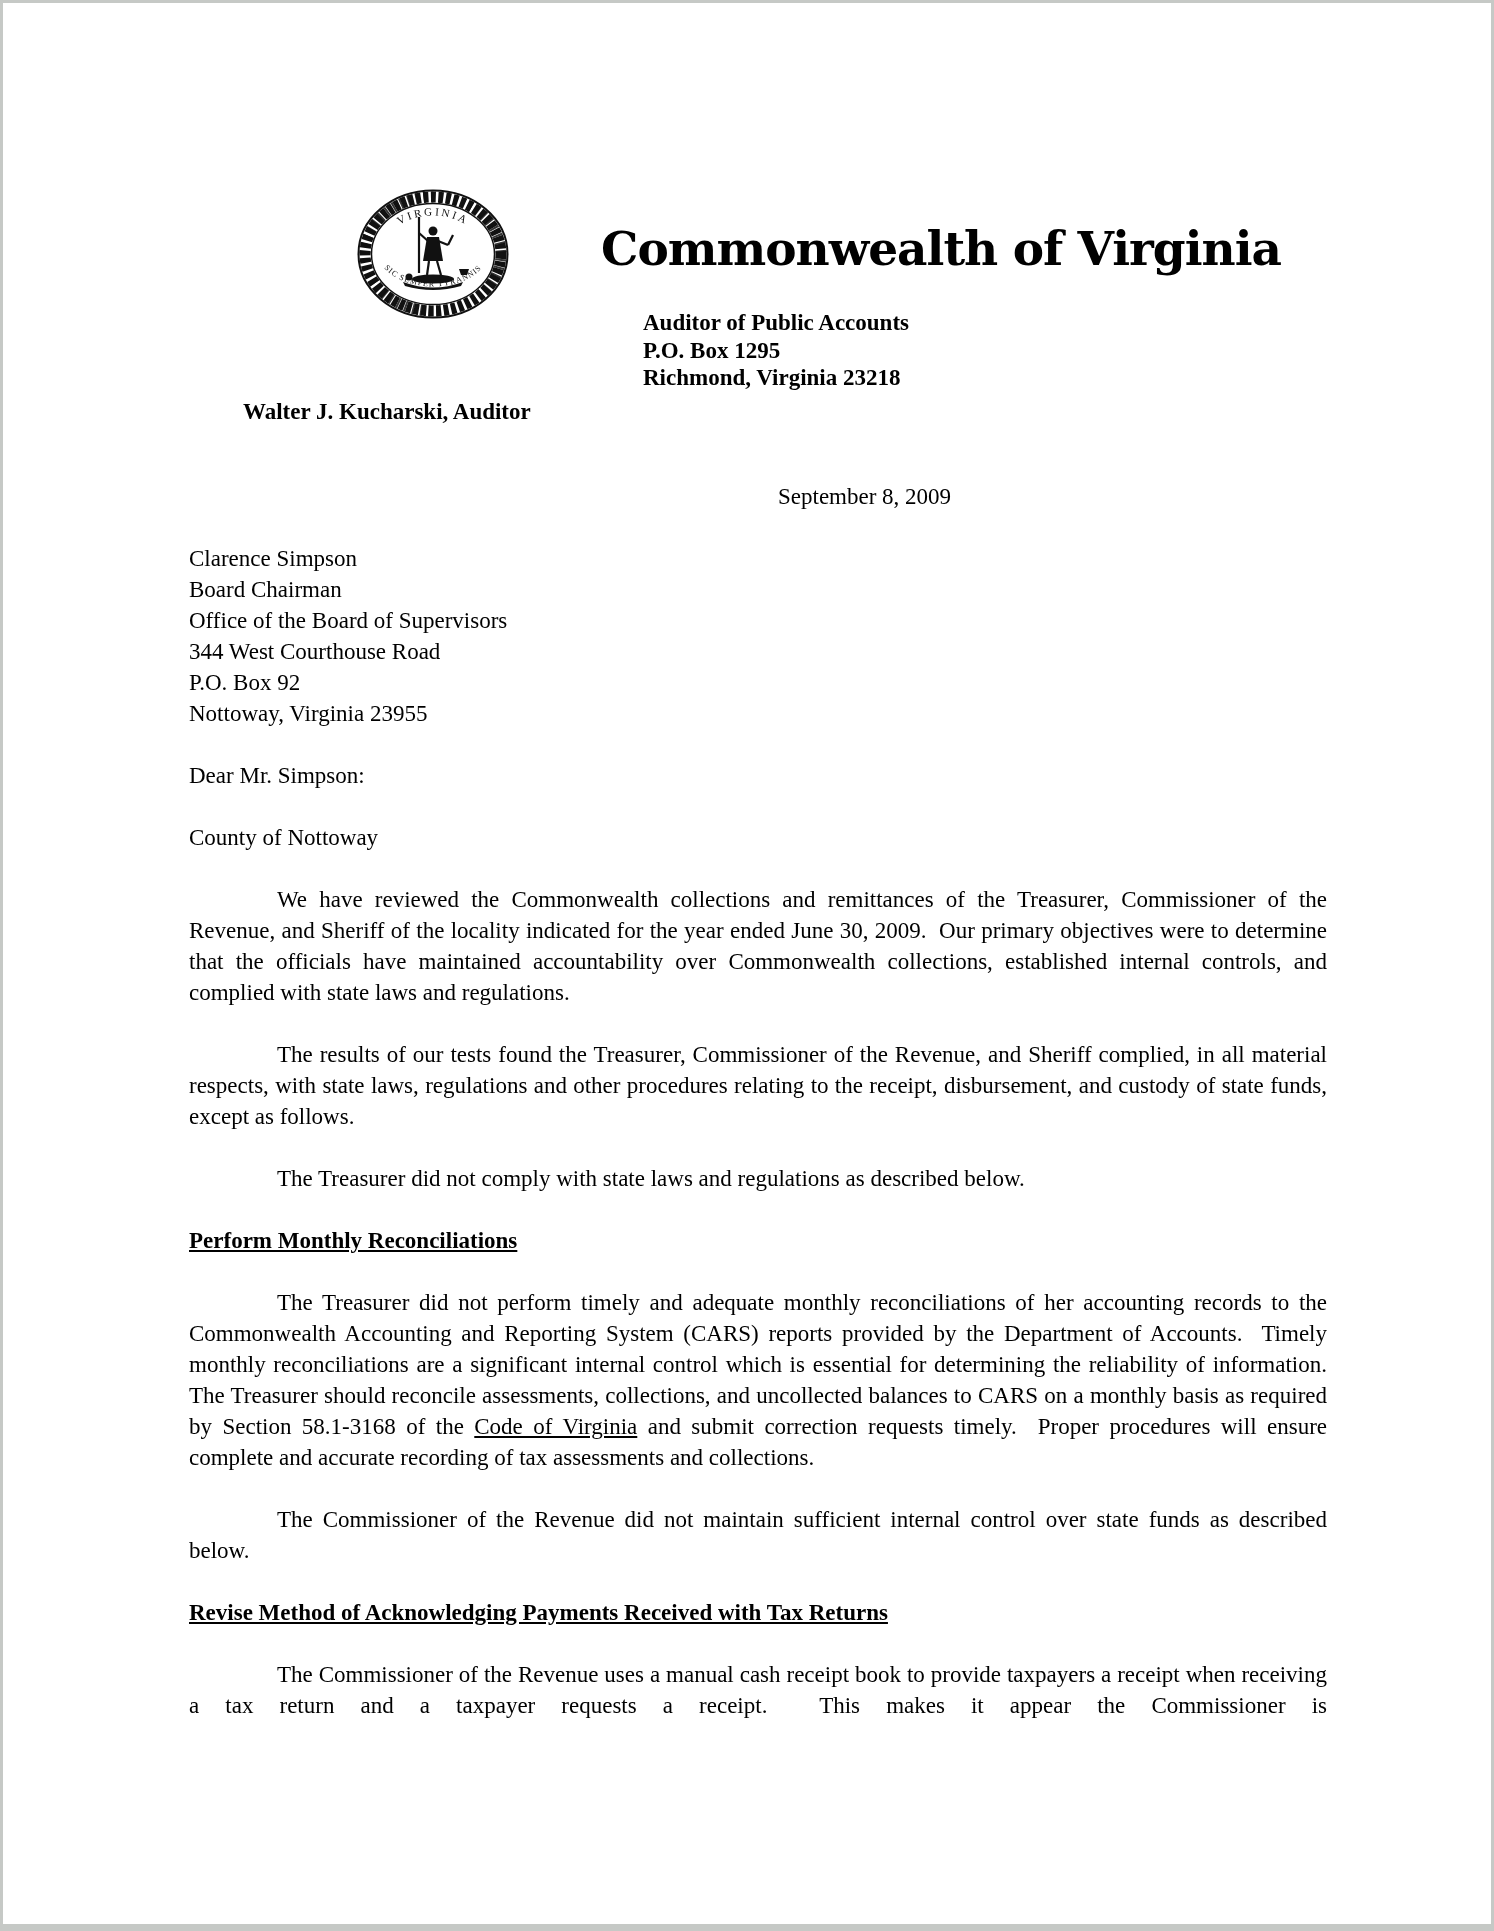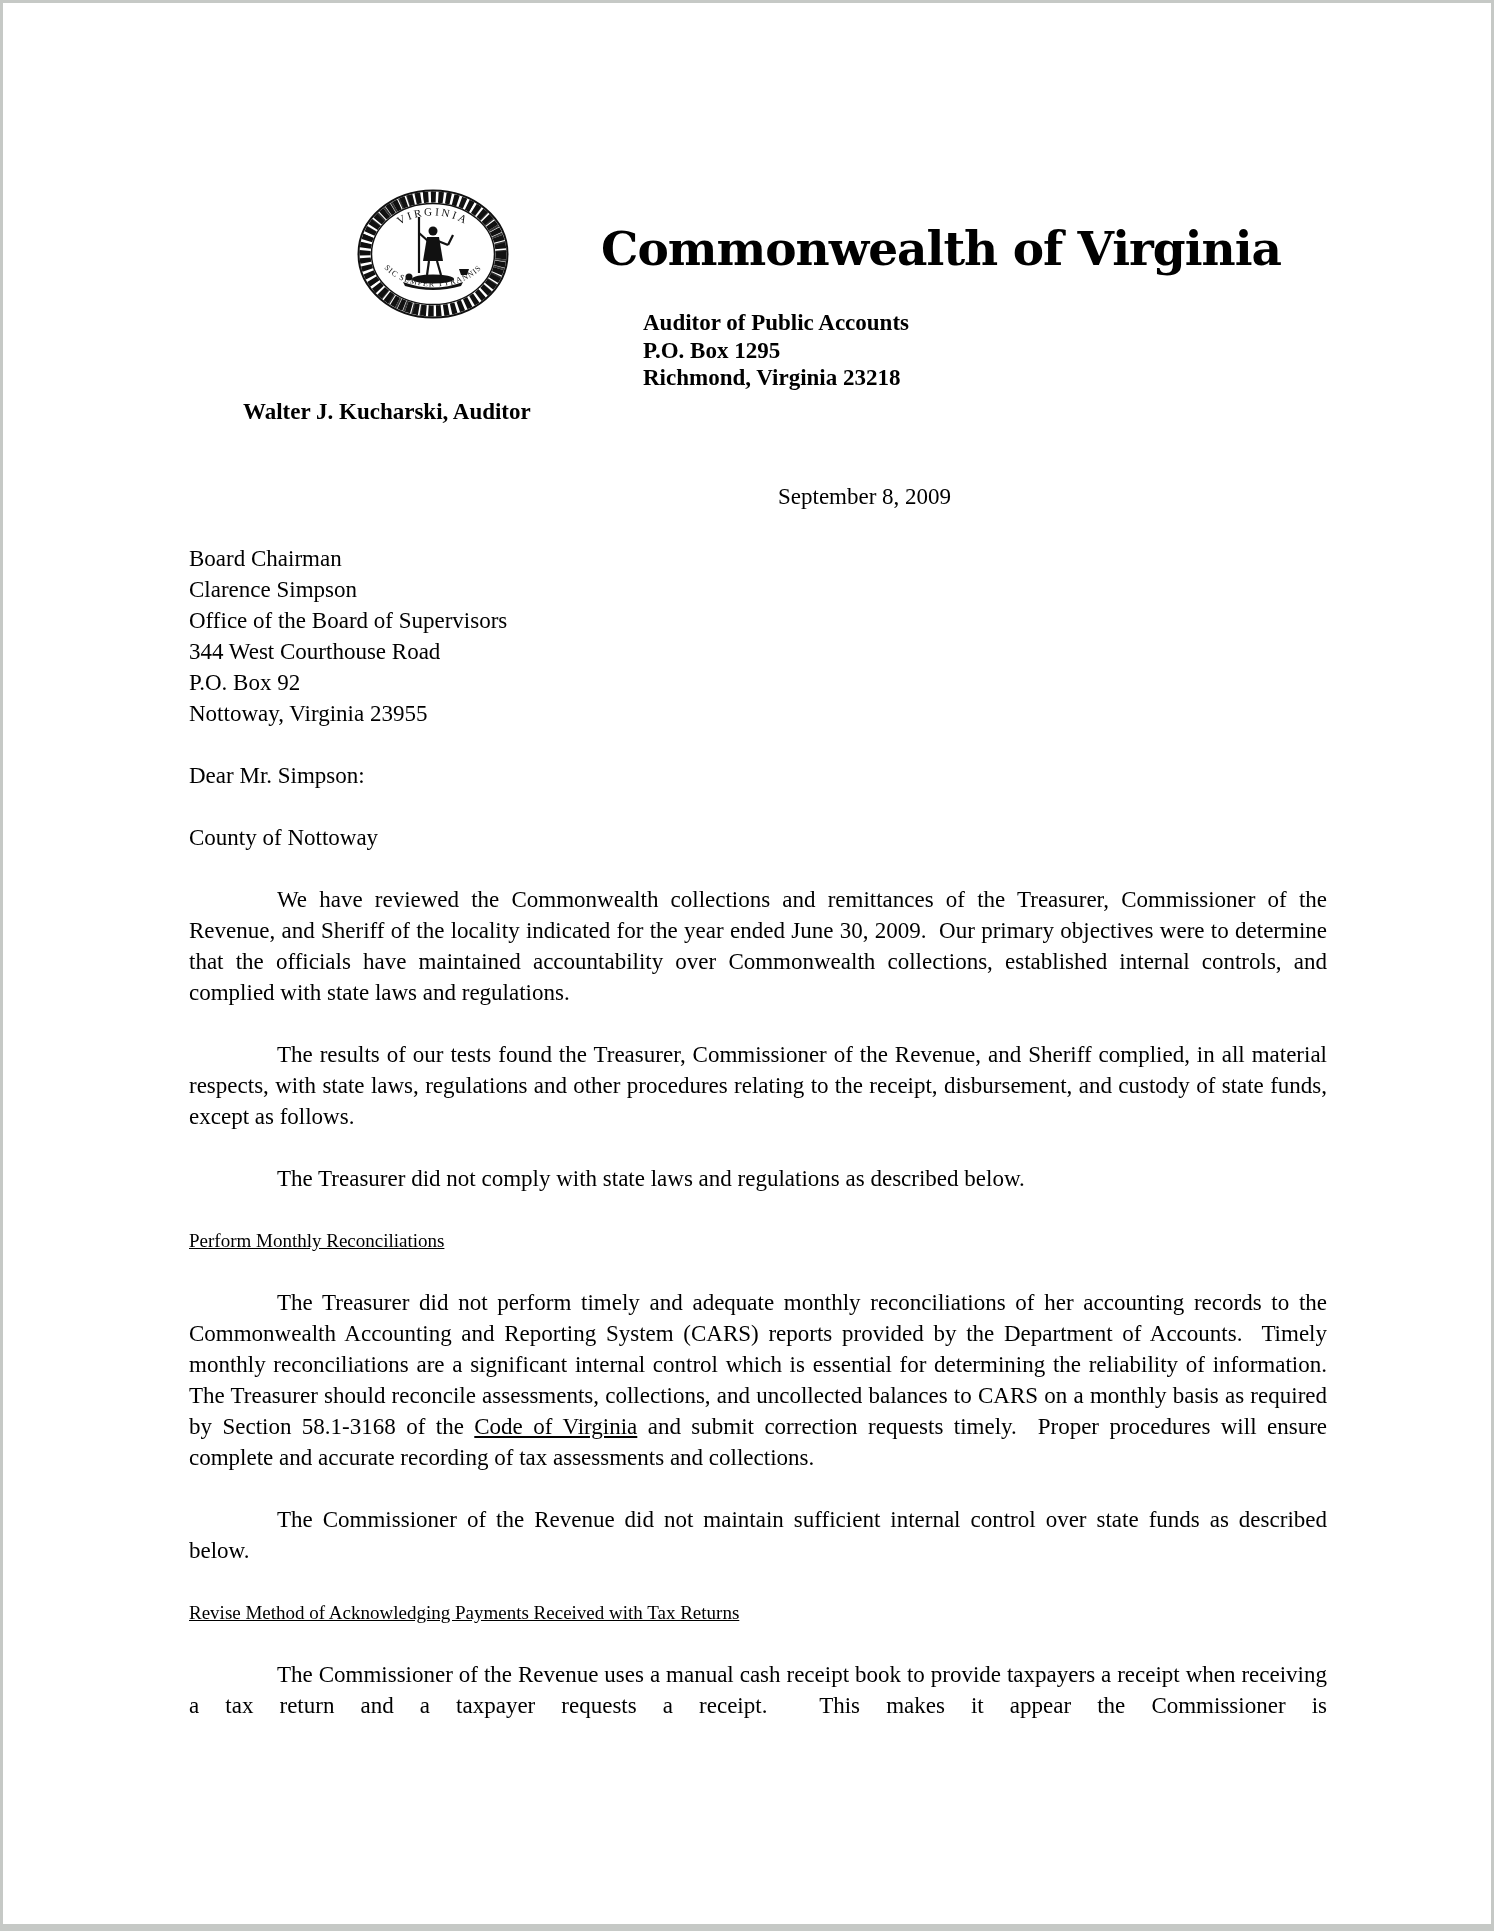--- a/index.html
+++ b/index.html
@@ -51,22 +51,22 @@
   .date-line { padding-left:589px; white-space:nowrap; }
   .addr-line, .plain-line { display:block; }
   .para {
     text-align:justify;
     text-indent:88px;
     white-space:pre-wrap;
   }
   .para-runover { text-align-last:justify; }
   .section-heading {
     text-decoration:underline;
-    font-size:19px;
-    font-weight:normal;
+    font-size:23px;
+    font-weight:bold;
     margin:0 0 31px 0;
   }
   .cite { text-decoration:underline; }
 </style>
 </head>
 <body>
 
 <div class="page">
 
   <div class="seal">
@@ -108,22 +108,22 @@
     <span class="plain-line">Richmond, Virginia 23218</span>
   </div>
 
   <div class="auditor-line">Walter J. Kucharski, Auditor</div>
 
   <div class="letter-body">
 
     <div class="block date-line">September 8, 2009</div>
 
     <div class="block">
+      <span class="addr-line">Clarence Simpson</span>
       <span class="addr-line">Board Chairman</span>
-      <span class="addr-line">Clarence Simpson</span>
       <span class="addr-line">Office of the Board of Supervisors</span>
       <span class="addr-line">344 West Courthouse Road</span>
       <span class="addr-line">P.O. Box 92</span>
       <span class="addr-line">Nottoway, Virginia 23955</span>
     </div>
 
     <div class="block">Dear Mr. Simpson:</div>
 
     <div class="block">County of Nottoway</div>
 

